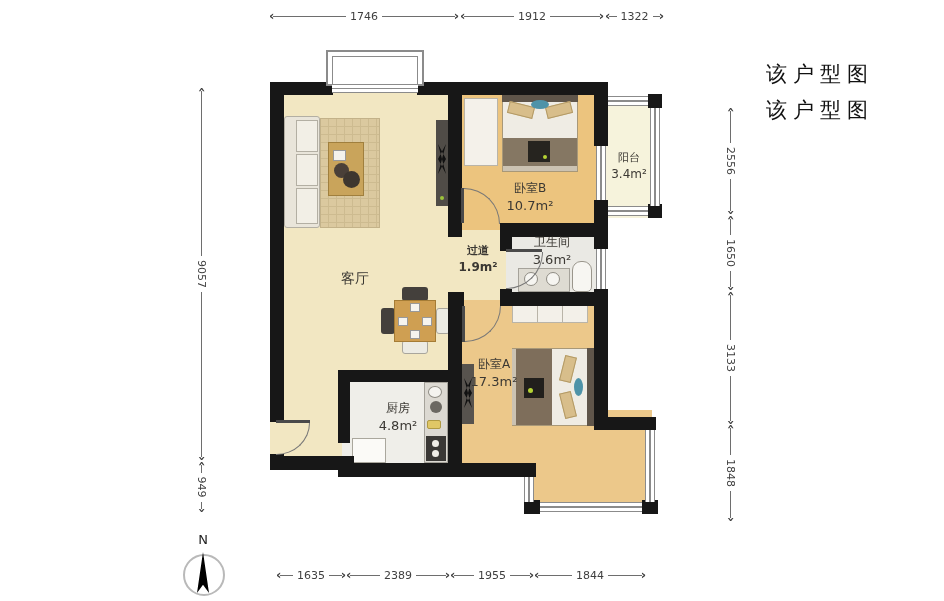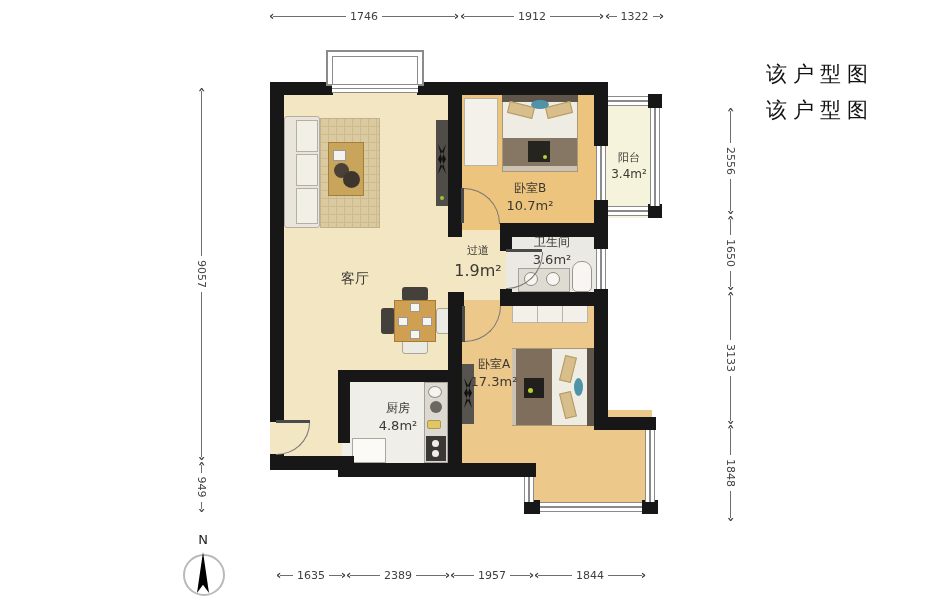--- a/index.html
+++ b/index.html
@@ -163,23 +163,23 @@
   <div class="leaf" style="left:461px;top:188px;width:3px;height:35px;"></div>
   <div class="arc" style="left:464px;top:188px;width:35px;height:35px;border-top:1.5px solid #777;border-right:1.5px solid #777;border-radius:0 100% 0 0;"></div>
   <div class="leaf" style="left:506px;top:249px;width:36px;height:3px;"></div>
   <div class="arc" style="left:506px;top:252px;width:36px;height:36px;border-bottom:1.5px solid #777;border-right:1.5px solid #777;border-radius:0 0 100% 0;"></div>
   <div class="leaf" style="left:462px;top:306px;width:3px;height:36px;"></div>
   <div class="arc" style="left:465px;top:306px;width:35px;height:35px;border-bottom:1.5px solid #777;border-right:1.5px solid #777;border-radius:0 0 100% 0;"></div>
 
   <div class="rl big" style="left:300px;top:268px;width:110px;">
     <span class="nm">客厅</span>
   </div>
-  <div class="rl" style="left:450px;top:243px;width:56px;font-size:11px;">
+  <div class="rl" style="left:450px;top:243px;width:56px;font-size:11px;font-weight:bold;">
     <span class="nm" style="font-size:11px;">过道</span>
-    <span class="ar2" style="font-size:16px;">1.9m²</span>
+    <span class="ar2" style="font-size:12px;">1.9m²</span>
   </div>
   <div class="rl" style="left:492px;top:180px;width:76px;">
     <span class="nm">卧室B</span>
     <span class="ar2">10.7m²</span>
   </div>
   <div class="rl" style="left:606px;top:150px;width:46px;">
     <span class="nm" style="font-size:11px;">阳台</span>
     <span class="ar2" style="font-size:12px;">3.4m²</span>
   </div>
   <div class="rl" style="left:514px;top:234px;width:76px;">
@@ -227,21 +227,21 @@
   <div class="dim" style="left:347px;top:567px;width:102px;">
     <span class="arw">‹</span>
       <span class="ln"></span>
       <span class="num">2389</span>
       <span class="ln"></span>
       <span class="arw">›</span>
   </div>
   <div class="dim" style="left:451px;top:567px;width:82px;">
     <span class="arw">‹</span>
       <span class="ln"></span>
-      <span class="num">1957</span>
+      <span class="num">1955</span>
       <span class="ln"></span>
       <span class="arw">›</span>
   </div>
   <div class="dim" style="left:535px;top:567px;width:110px;">
     <span class="arw">‹</span>
       <span class="ln"></span>
       <span class="num">1844</span>
       <span class="ln"></span>
       <span class="arw">›</span>
   </div>

